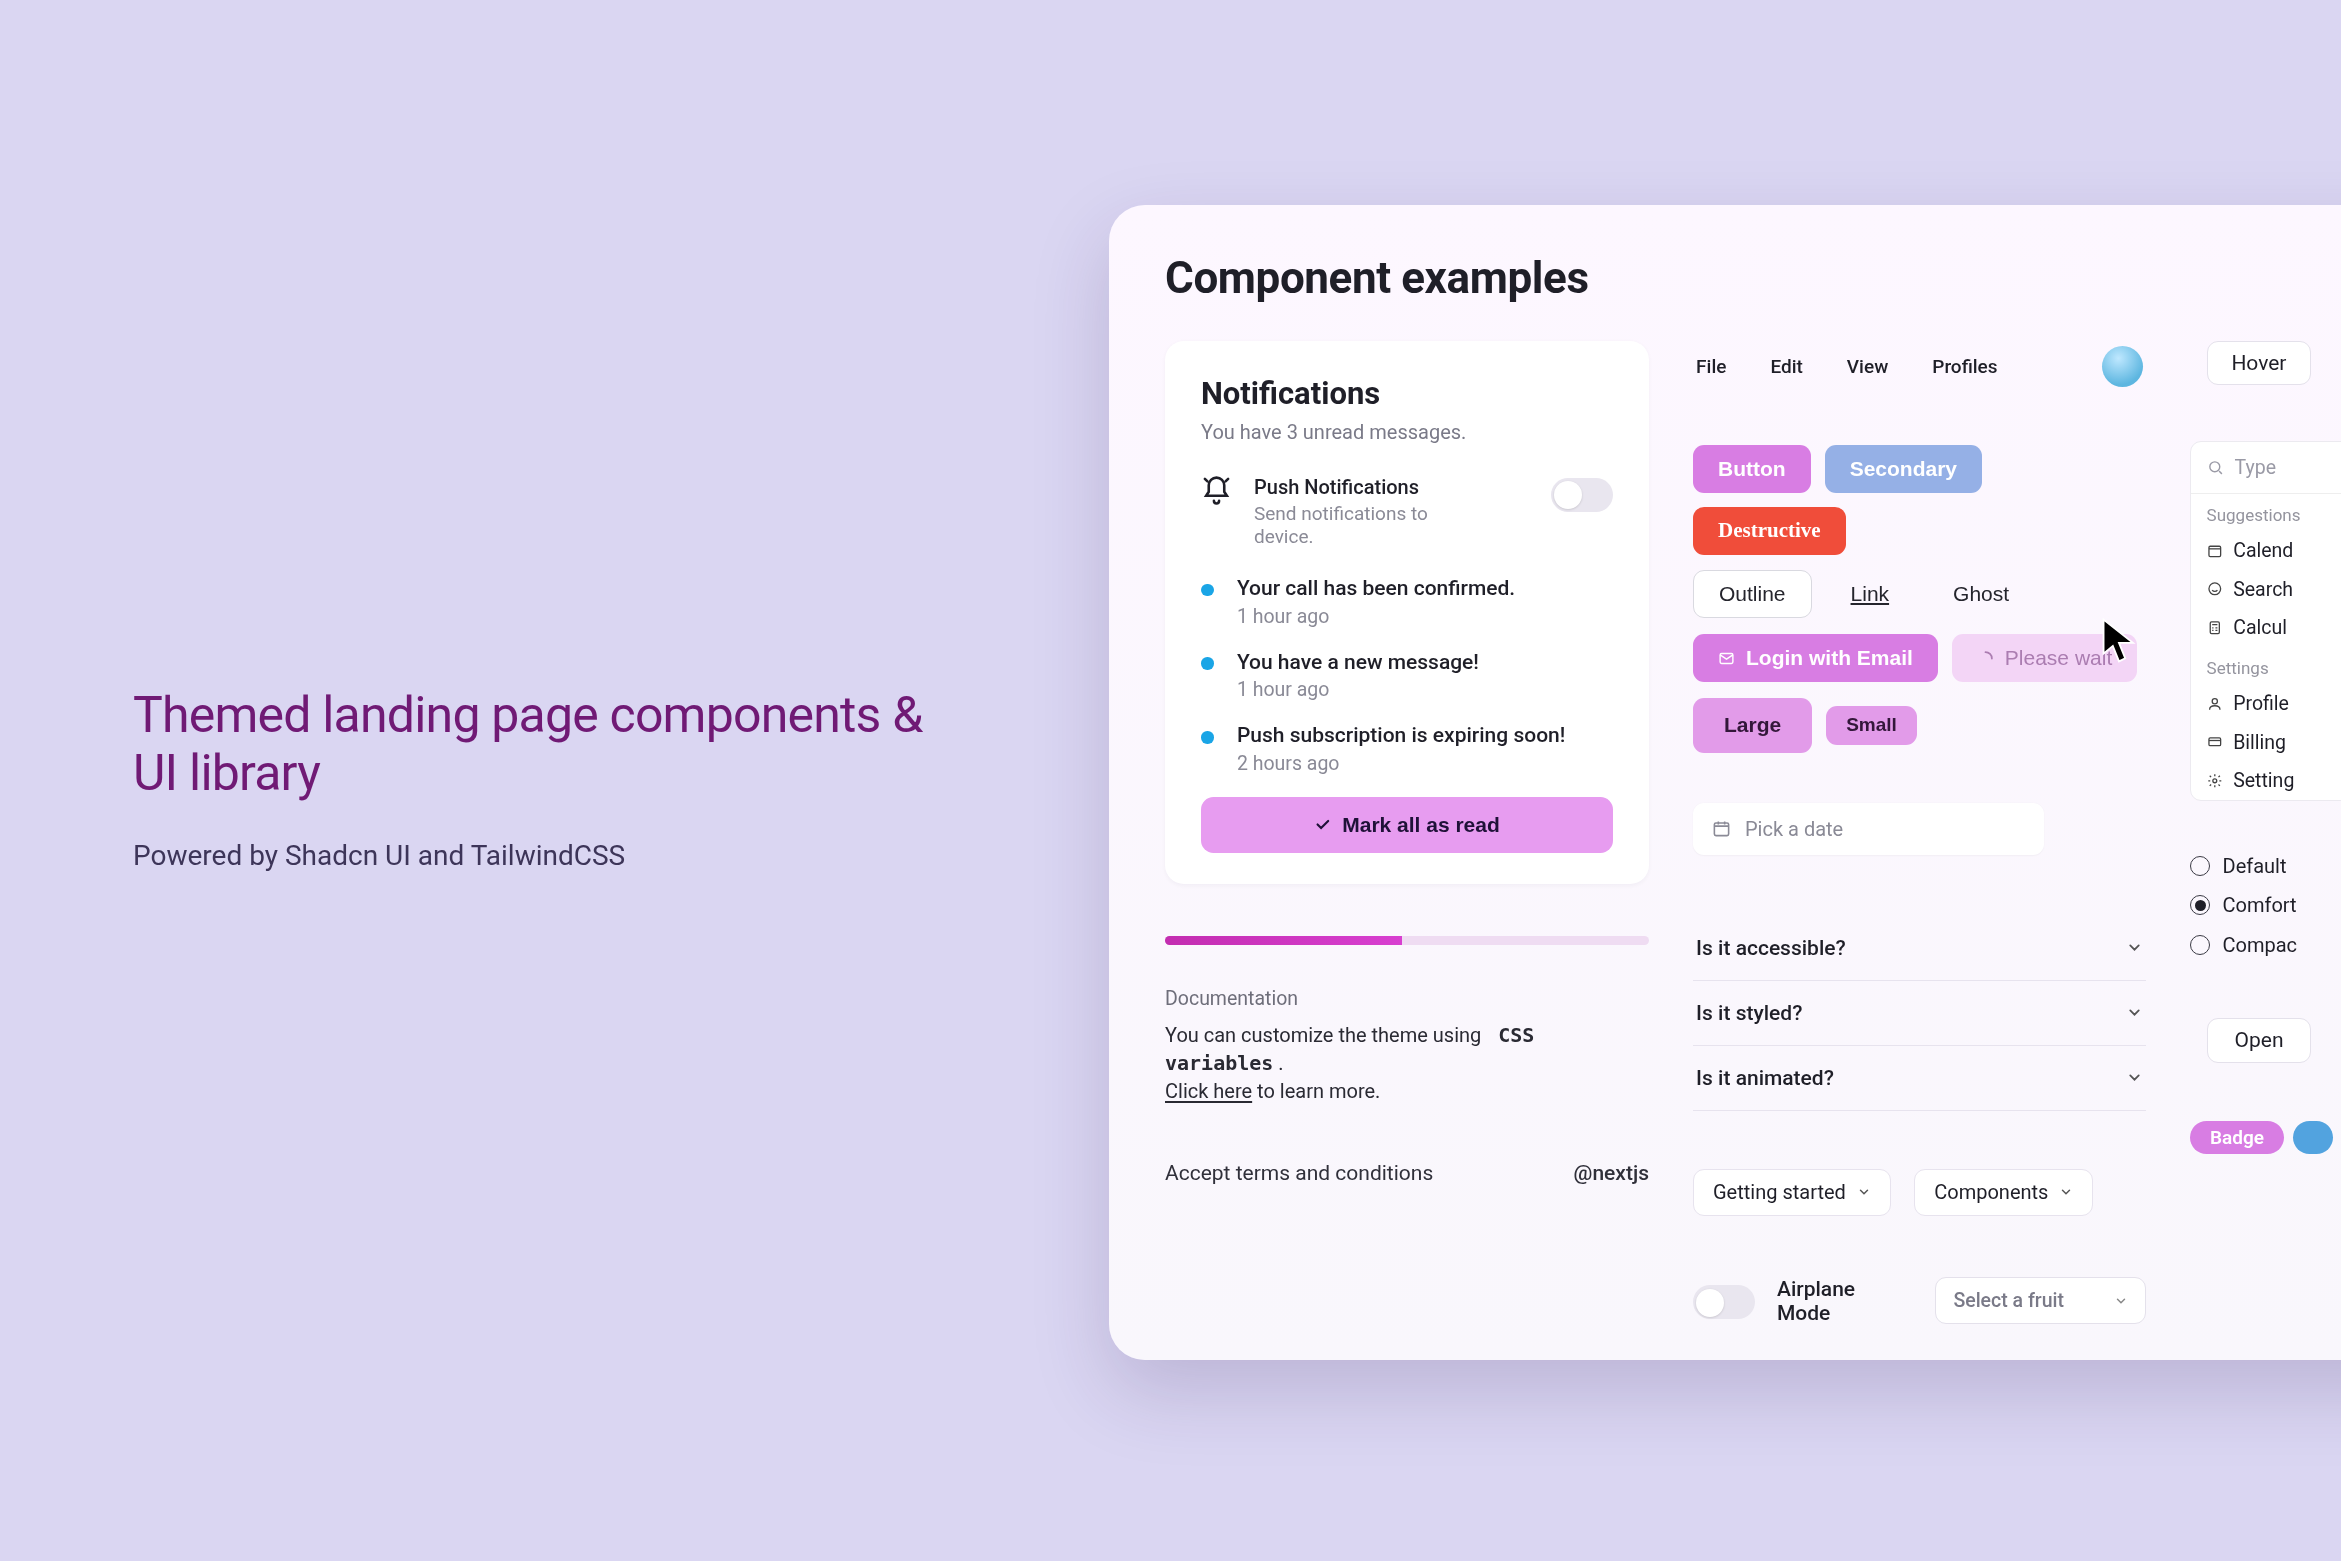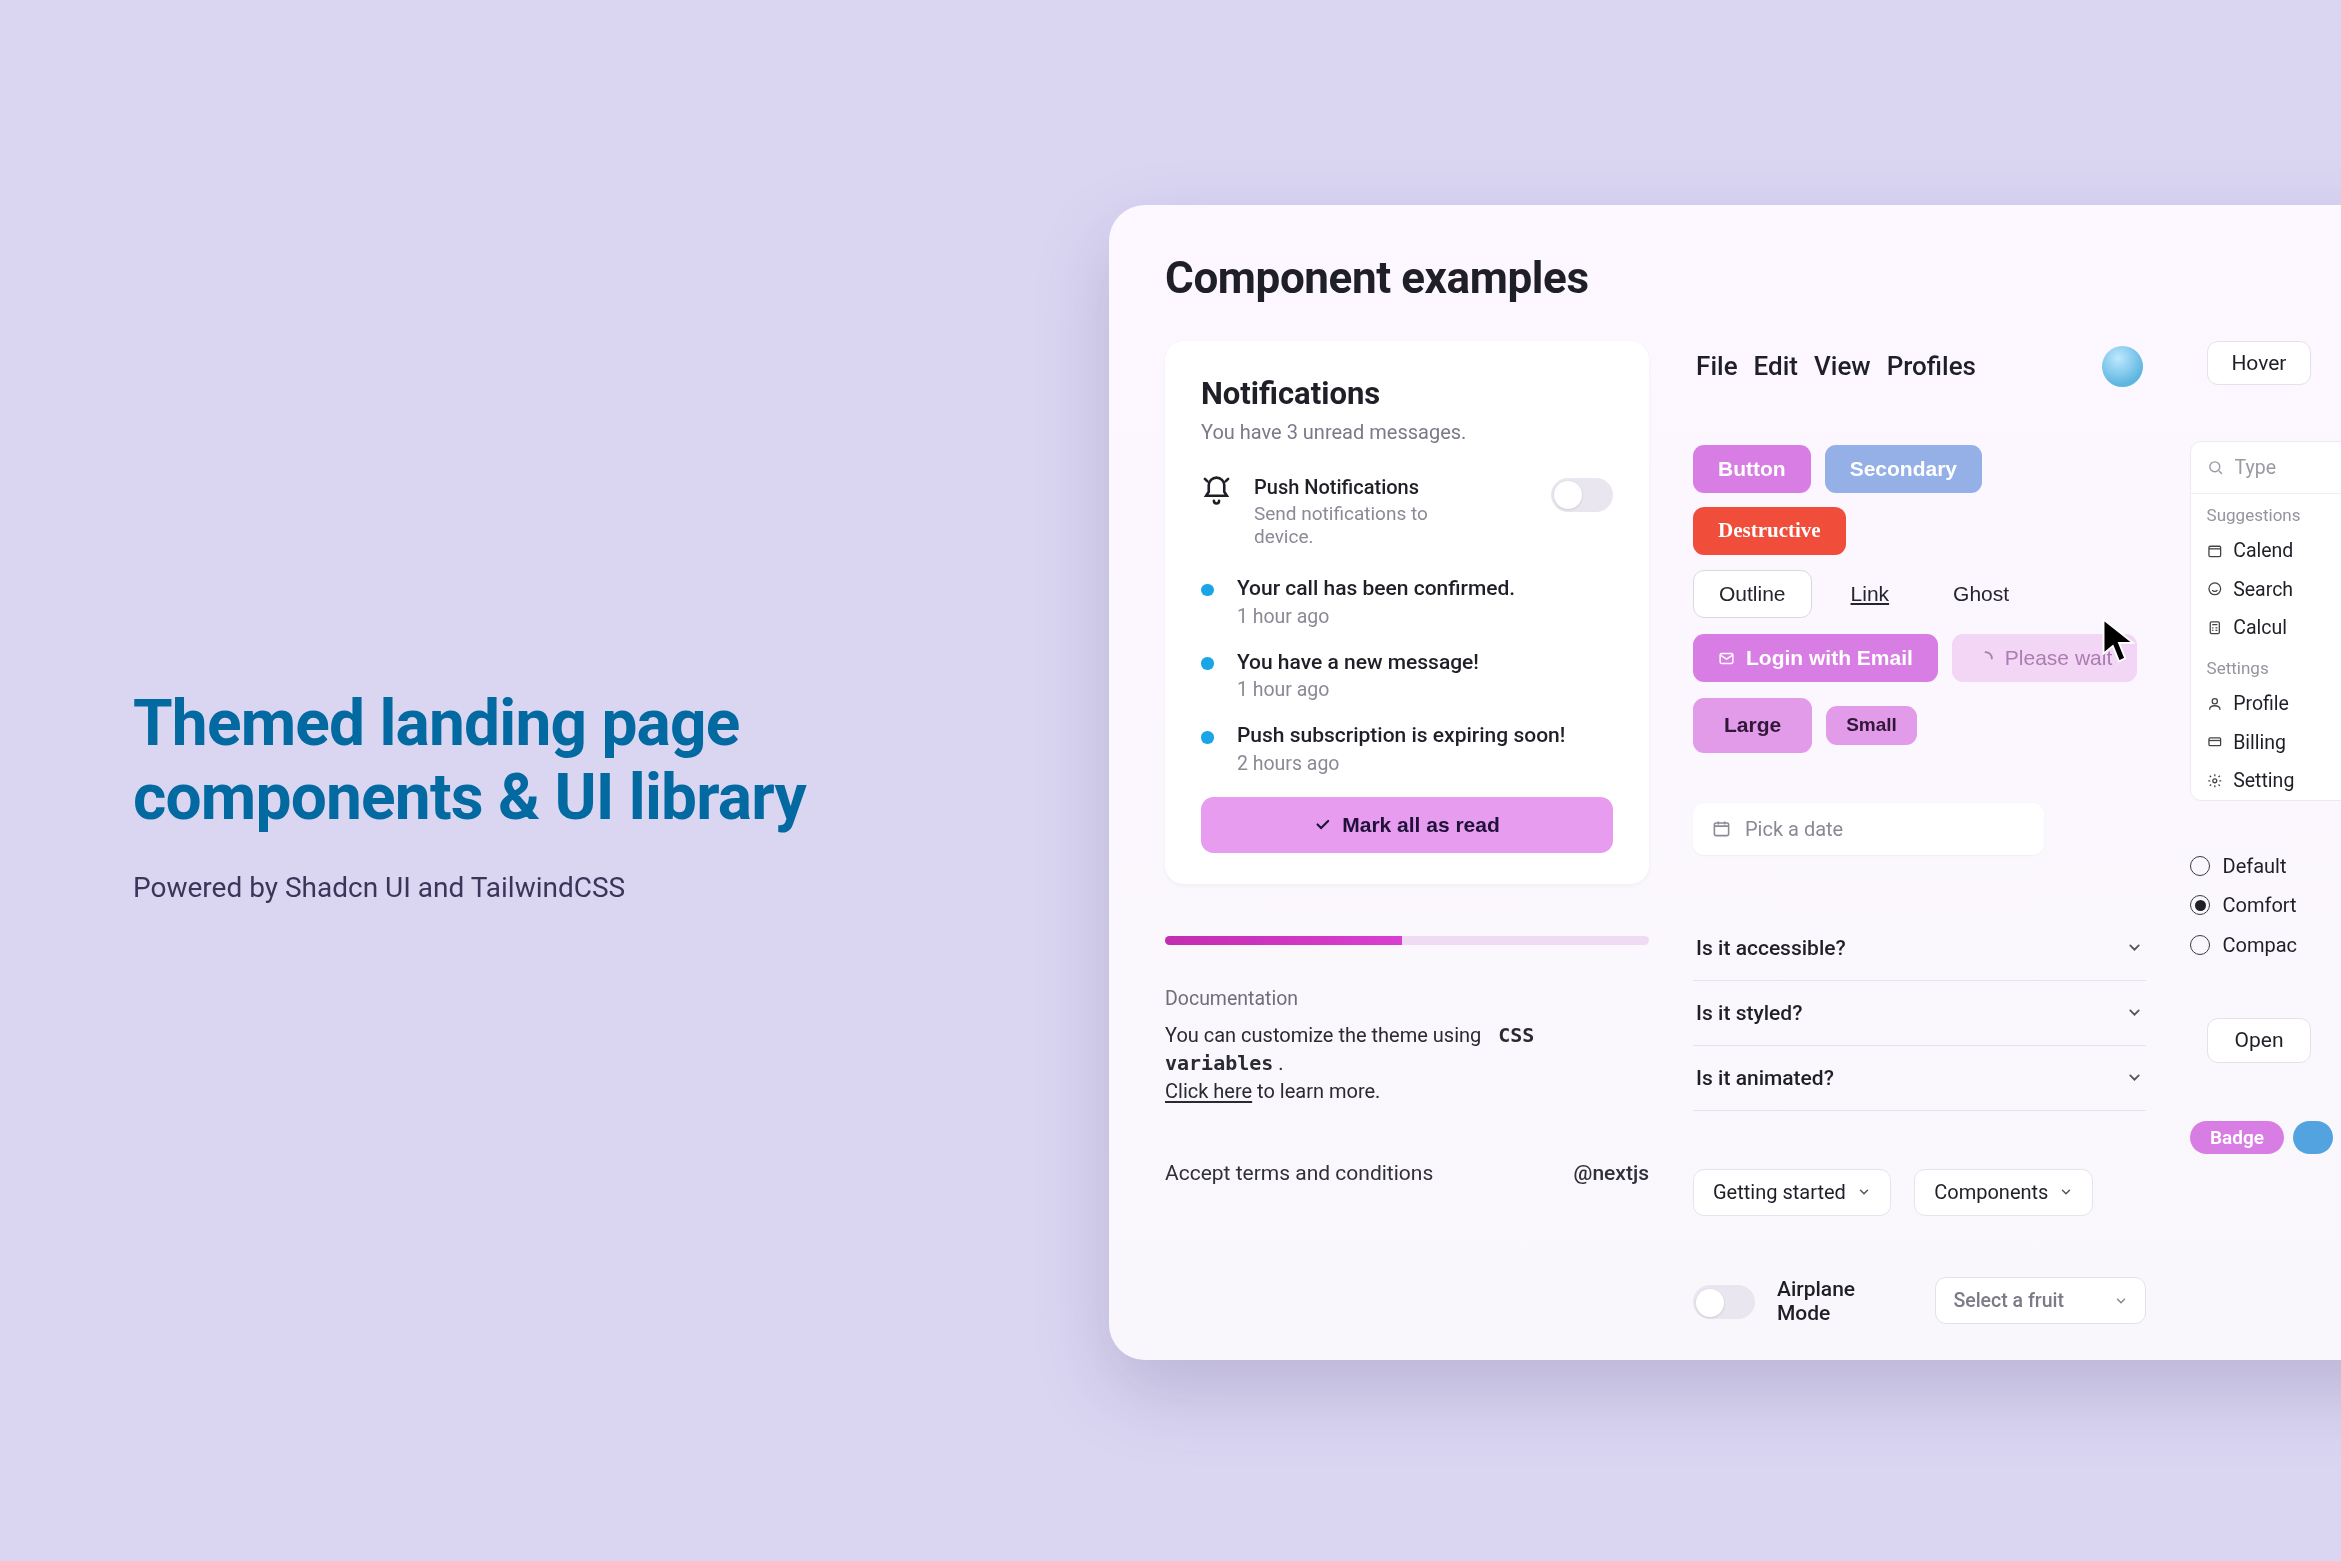--- a/index.html
+++ b/index.html
@@ -12,24 +12,24 @@
     position: relative;
     overflow: hidden;
   }
   .hero {
     position: absolute;
     left: 133px;
     top: 687px;
     width: 820px;
   }
   .hero h1 {
-    font-size: 64px;
-    font-weight: 700;
+    font-size: 50px;
+    font-weight: 400;
     line-height: 1.15;
-    color: #0369a1;
+    color: #701a75;
     letter-spacing: -0.8px;
   }
   .hero p {
     margin-top: 37px;
     font-size: 28px;
     color: #3d3559;
   }
   .panel {
     position: absolute;
     left: 1109px;
@@ -86,21 +86,21 @@
 
   .doc-label { margin-top:42px; font-size:19.5px; color:#6e6e7a; }
   .doc-body  { margin-top:11px; font-size:20px; color:#2a2a33; line-height:1.4; }
   .doc-body code { font-family: ui-monospace, Menlo, monospace; font-weight:600;margin-left:12px; }
   .doc-body .ul { text-decoration: underline; text-underline-offset:3.1px; }
 
   .terms-row { margin-top:56px; display:flex; font-size:21px; color:#30303a; }
   .terms-row .handle { margin-left:auto; font-weight:500; }
 
   
-  .menubar { display:flex; gap:16px; font-size:26px; font-weight:500; align-items:center; padding:4.7px 3.1px 0; }
+  .menubar { display:flex; gap:44px; font-size:19px; font-weight:500; align-items:center; padding:4.7px 3.1px 0; }
   .menubar .avatar { margin-left:auto; width:41px; height:41px; border-radius:50%; background:radial-gradient(circle at 40% 30%, #bfe8ff 0%, #5db6e0 70%); }
   .btnrow { display:flex; flex-wrap:wrap; gap:14px; margin-top:58px; }
   .btn { height:48px; padding:0 25px; border:none; border-radius:11px; font-size:21px; font-weight:600; display:inline-flex; align-items:center; gap:11px; }
   .btn.primary   { background:#d87de3; color:#fff; }
   .btn.secondary { background:#95b0e6; color:#fff; }
   .btn.destructive{ background:#f04d3a; color:#fff;font-family:Liberation Serif, serif; }
   .btn.outline   { background:#fff; border:0.8px solid #d9d9e0; color:#25252d; font-weight:500; }
   .btn.link      { background:transparent; color:#25252d; font-weight:500; text-decoration:underline; text-underline-offset:2.3px; }
   .btn.ghost     { background:transparent; color:#25252d; font-weight:500; }
   .btn.login     { background:#d87de3; color:#fff; }

